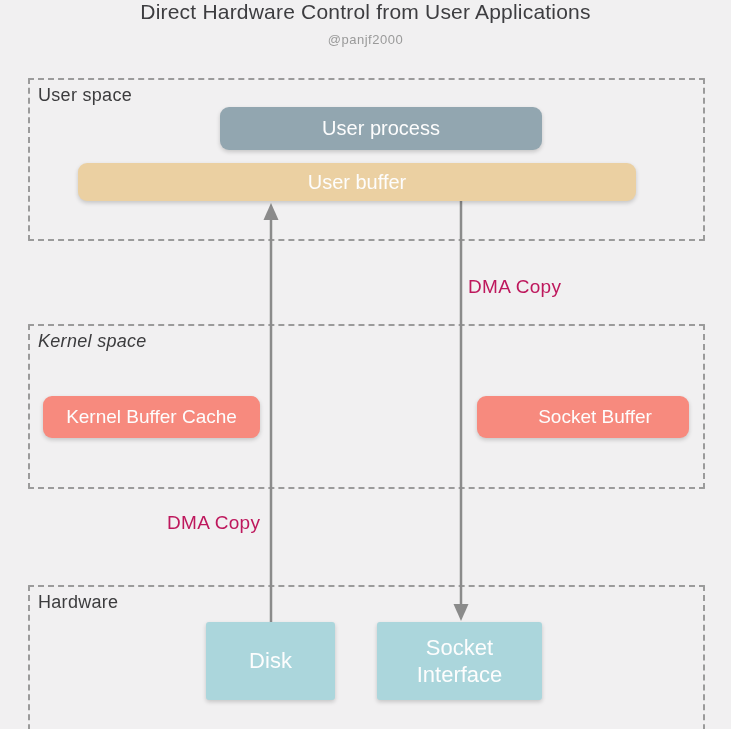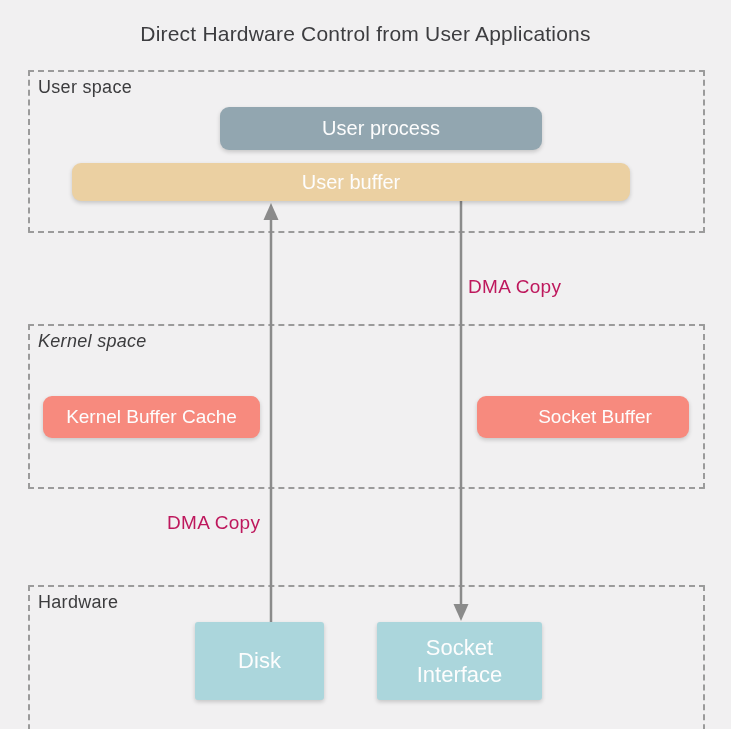--- a/index.html
+++ b/index.html
@@ -10,21 +10,21 @@
   }
   #stage {
     position: relative;
     width: 731px;
     height: 729px;
     background: #f1f0f1;
     overflow: hidden;
   }
   .title {
     position: absolute;
-    top: 22px;
+    top: 0;
     left: 0;
     width: 731px;
     text-align: center;
     font-size: 21px;
     font-weight: 500;
     color: #3d3d40;
     letter-spacing: 0.2px;
   }
   .subtitle {
     position: absolute;
@@ -46,53 +46,53 @@
     border-radius: 1px;
   }
   .section-label {
     position: absolute;
     left: 8px;
     top: 5px;
     font-size: 18px;
     color: #3c3c3e;
     letter-spacing: 0.3px;
   }
-  #user-space   { top: 70px;  height: 163px; }
+  #user-space   { top: 78px;  height: 163px; }
   #kernel-space { top: 324px; height: 165px; font-style: italic; }
   #hardware     { top: 553px; height: 165px; margin-top: 32px; }
 
   .node {
     position: absolute;
     box-sizing: border-box;
     display: flex;
     align-items: center;
     justify-content: center;
     text-align: center;
     color: #fdfdfd;
     box-shadow: 0 2px 4px rgba(0,0,0,0.18);
     line-height: 1.25;
   }
   #user-process {
     left: 205px; top: 107px; width: 322px; height: 43px;
     border-radius: 9px; font-size: 20px; margin-left: 15px;
   }
   #user-buffer {
-    left: 72px; top: 163px; width: 558px; height: 38px;
+    left: 78px; top: 163px; width: 558px; height: 38px;
     border-radius: 9px; font-size: 20px;
   }
   #kernel-buffer-cache {
     left: 43px; top: 396px; width: 217px; height: 42px;
     border-radius: 9px; font-size: 19px; justify-content: center;
   }
   #socket-buffer {
     left: 477px; top: 396px; width: 212px; height: 42px;
     border-radius: 9px; font-size: 19px;
   }
   #disk {
-    left: 195px; top: 622px; width: 129px; height: 78px;
+    left: 206px; top: 622px; width: 129px; height: 78px;
     border-radius: 3px; font-size: 22px;
   }
   #network-interface {
     left: 377px; top: 622px; width: 165px; height: 78px;
     border-radius: 3px; font-size: 22px;
     padding: 0 18px;
   }
   .dma-label {
     position: absolute;
     font-size: 19px;
@@ -109,20 +109,21 @@
     width: 731px; height: 729px;
     pointer-events: none;
   }
 </style>
 </head>
 <body>
 
 <div id="stage">
 
   <div class="title">Direct Hardware Control from User Applications</div>
+  <div class="subtitle">@panjf2000</div>
 
   <div class="section" id="user-space">
     <span class="section-label">User space</span>
   </div>
   <div class="section" id="kernel-space">
     <span class="section-label">Kernel space</span>
   </div>
   <div class="section" id="hardware">
     <span class="section-label">Hardware</span>
   </div>

